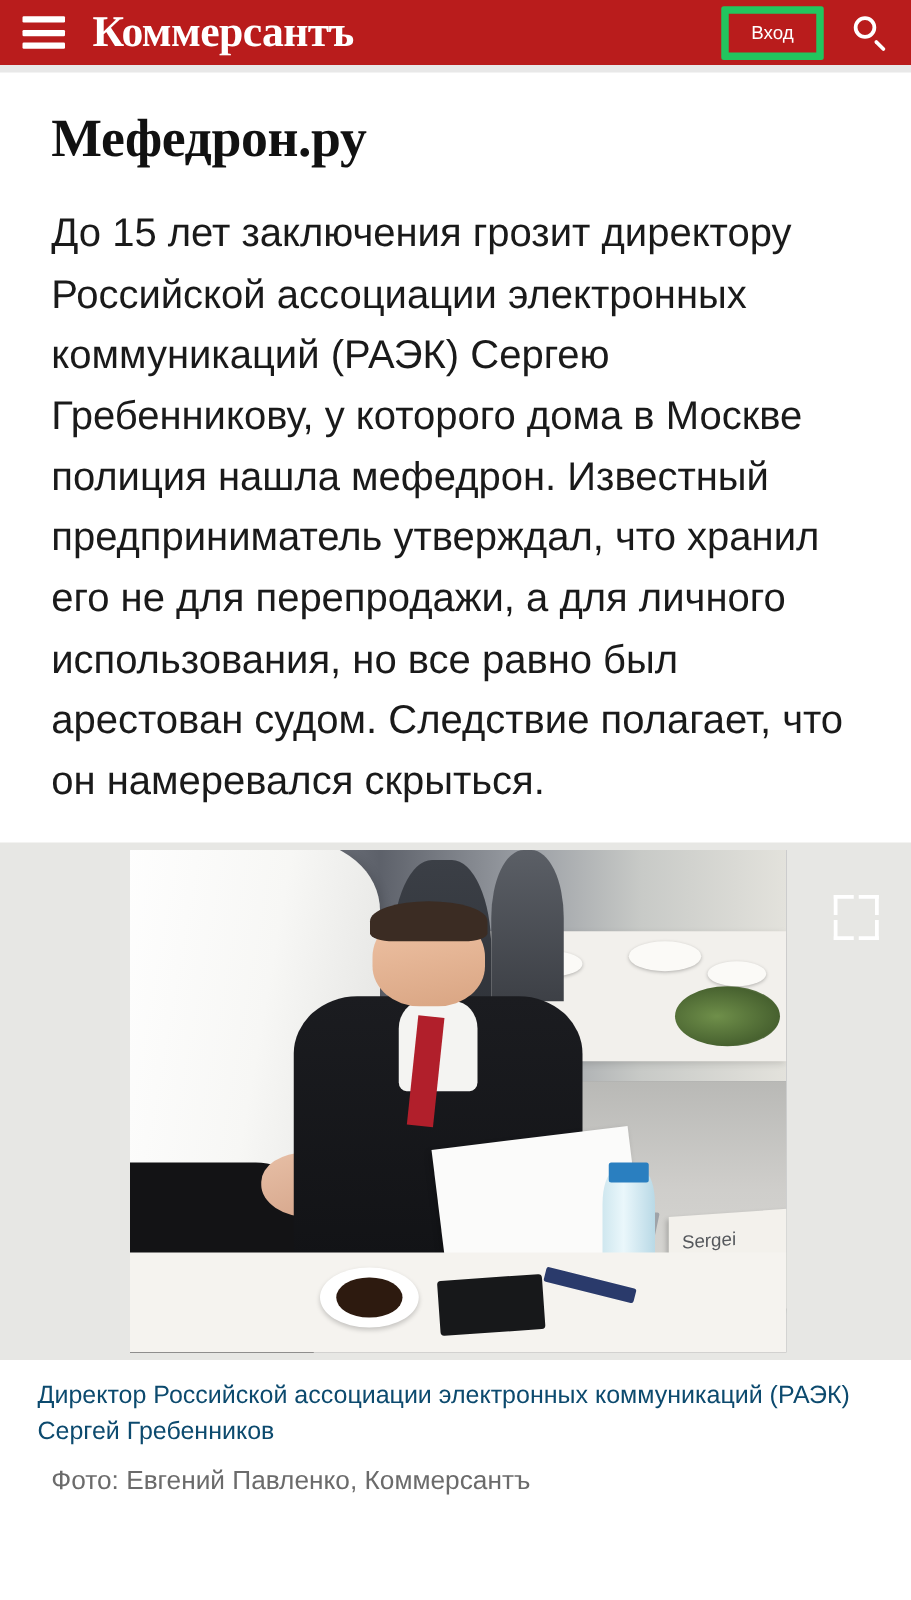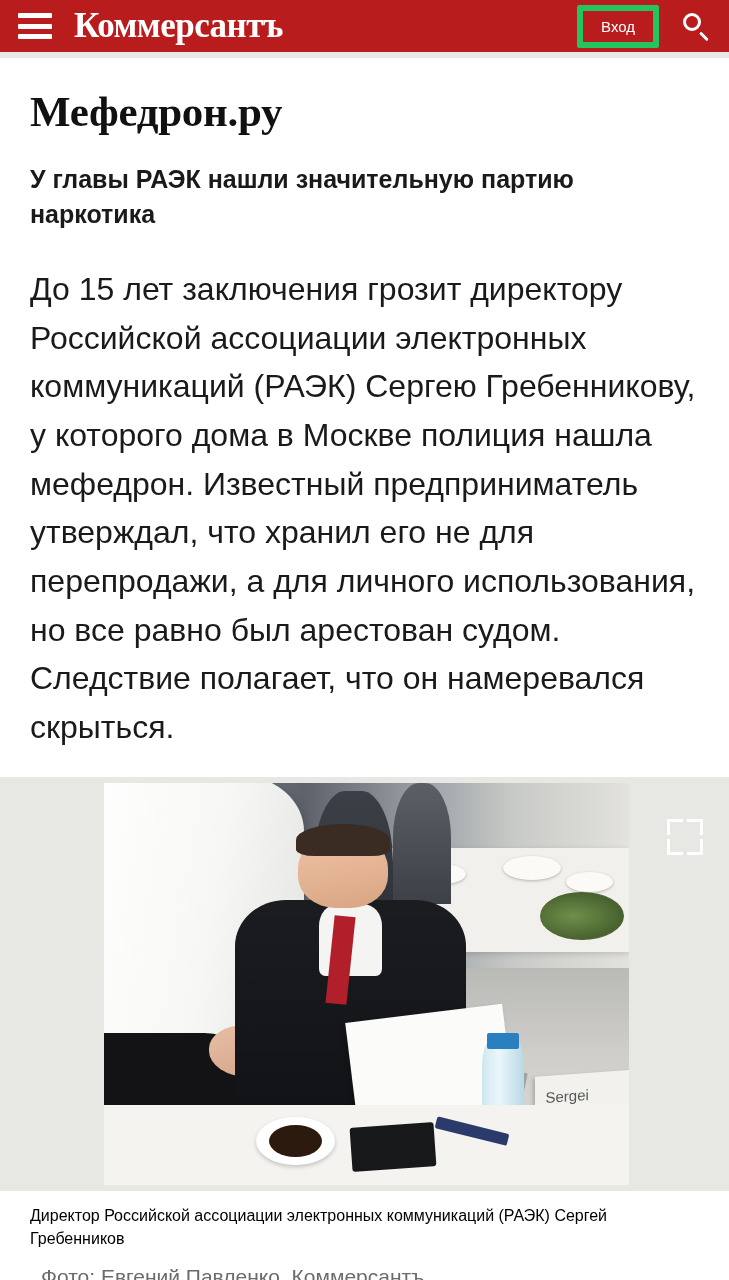--- a/index.html
+++ b/index.html
@@ -87,21 +87,21 @@
     transform-origin: left center;
     border-radius: 2px;
   }
   .header-rule {
     height: 6px;
     background: #e8e8e8;
   }
 
   
   .article {
-    padding: 22px 30px 0 30px;
+    padding: 22px 30px 0 41px;
   }
   .kicker {
     font-family: "Liberation Serif", serif;
     font-weight: bold;
     font-size: 43px;
     line-height: 1.12;
     margin: 8px 0 26px 0;
     color: #111111;
     letter-spacing: -0.3px;
   }
@@ -290,23 +290,23 @@
   .expand-btn .tl { left: 0; top: 0; border-right: none; border-bottom: none; }
   .expand-btn .tr { right: 0; top: 0; border-left: none; border-bottom: none; }
   .expand-btn .bl { left: 0; bottom: 0; border-right: none; border-top: none; }
   .expand-btn .br { right: 0; bottom: 0; border-left: none; border-top: none; }
 
   
   .caption-wrap {
     padding: 14px 30px 0 30px;
   }
   .caption {
-    font-size: 16px;
+    font-size: 20px;
     line-height: 1.42;
-    color: #000000;
+    color: #0c4a6e;
     margin: 0 0 6px 0;
   }
   .credit {
     font-size: 21px;
     line-height: 1.4;
     color: #6b6b6b;
     margin: 11px;
   }
 </style>
 </head>
@@ -322,21 +322,20 @@
   <button class="login-btn">Вход</button>
   <div class="search-icon">
     <span class="circle"></span>
     <span class="handle"></span>
   </div>
 </div>
 <div class="header-rule"></div>
 
 <div class="article">
   <h1 class="kicker">Мефедрон.ру</h1>
-  <h2 class="subhead">У главы РАЭК нашли значительную партию наркотика</h2>
   <p class="lead">До 15 лет заключения грозит директору Российской ассоциации электронных коммуникаций (РАЭК) Сергею Гребенникову, у которого дома в Москве полиция нашла мефедрон. Известный предприниматель утверждал, что хранил его не для перепродажи, а для личного использования, но все равно был арестован судом. Следствие полагает, что он намеревался скрыться.</p>
 </div>
 
 <div class="photo-block">
   <div class="photo-inner">
     <div class="ph-bg"></div>
     <div class="ph-wall"></div>
     <div class="ph-floor"></div>
     <div class="ph-table-back"></div>
     <div class="ph-plate p1"></div>

